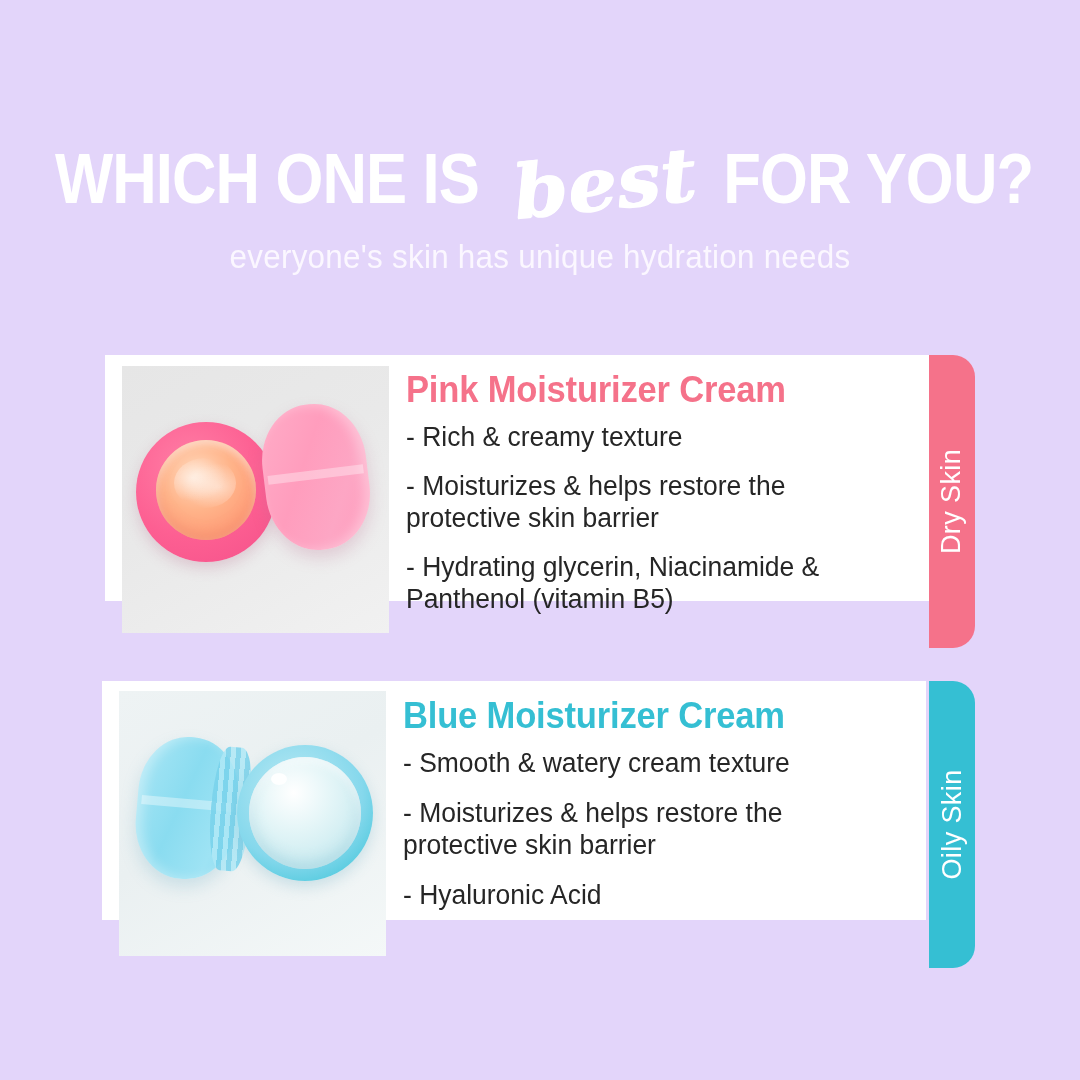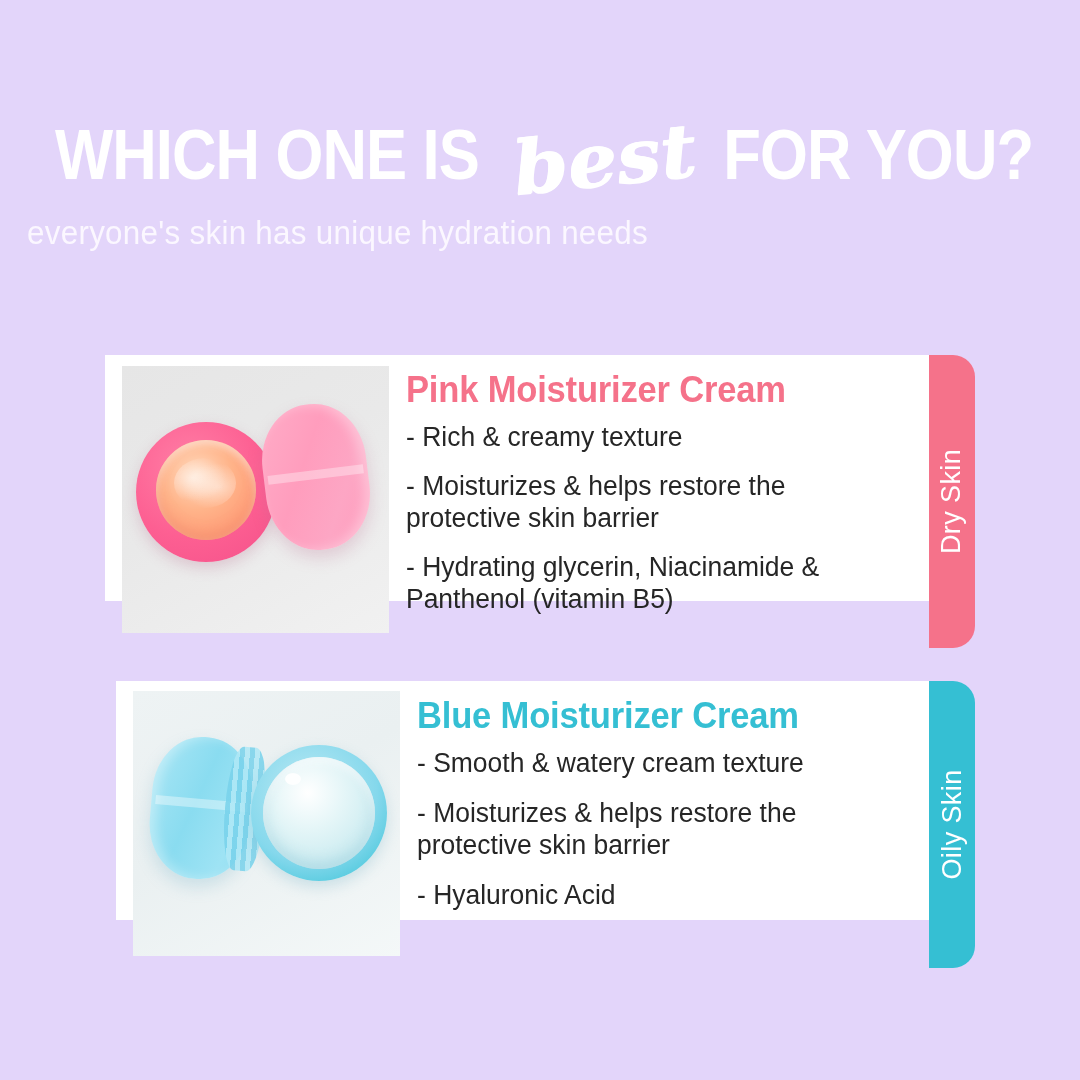--- a/index.html
+++ b/index.html
@@ -18,22 +18,23 @@
     position: relative;
     width: 1080px;
     height: 1080px;
     background: #e3d5fa;
   }
 
   
   .header {
     position: absolute;
     left: 0;
-    top: 116px;
+    top: 140px;
     width: 1080px;
+    text-align: center;
   }
   .title-row {
     display: flex;
     align-items: baseline;
     justify-content: center;
     white-space: nowrap;
     gap: 0px;
   }
   .title-part {
     font-family: "Liberation Sans Narrow", "Liberation Sans", sans-serif;
@@ -69,21 +70,21 @@
     transform: scaleX(0.95);
   }
 
   
   .card {
     position: absolute;
     background: #ffffff;
     box-sizing: border-box;
   }
   .card-pink  { left: 105px; top: 355px; width: 824px; height: 246px; }
-  .card-blue  { left: 116px; top: 681px; width: 824px; height: 239px; }
+  .card-blue  { left: 102px; top: 681px; width: 824px; height: 239px; }
 
   .photo {
     position: absolute;
     left: 17px;
     top: 11px;
     width: 267px;
     height: 267px;
     background: linear-gradient(150deg, #e6e6e6 0%, #e9e9e9 45%, #f1f1f1 100%);
     overflow: hidden;
   }

